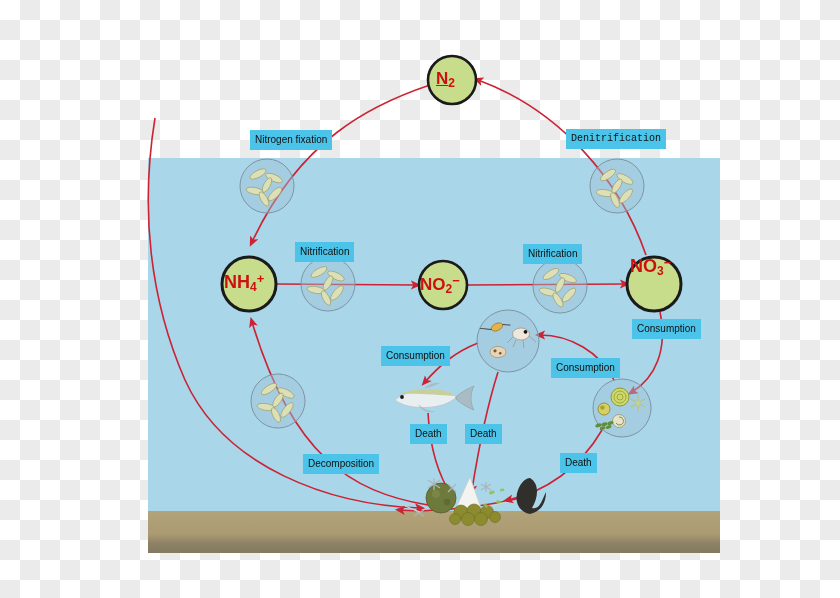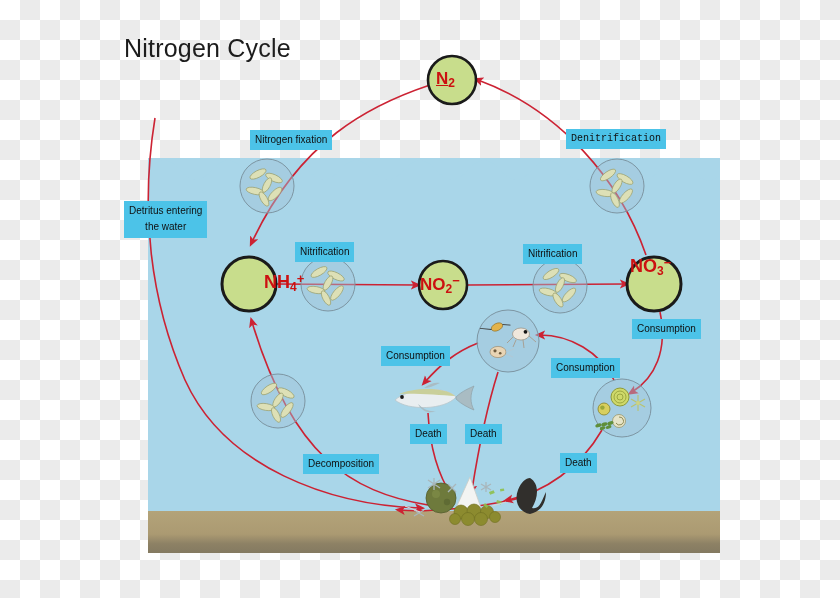--- a/index.html
+++ b/index.html
@@ -305,42 +305,39 @@
     </g>
 
     <g>
       <circle cx="452" cy="80" r="24" fill="#c8dd8c" stroke="#1a1a1a" stroke-width="2.6"></circle>
       <circle cx="249" cy="284" r="27" fill="#c8dd8c" stroke="#1a1a1a" stroke-width="3"></circle>
       <circle cx="443" cy="285" r="24" fill="#c8dd8c" stroke="#1a1a1a" stroke-width="2.6"></circle>
       <circle cx="654" cy="284" r="27" fill="#c8dd8c" stroke="#1a1a1a" stroke-width="3"></circle>
     </g>
   </svg>
 
-  <div class="title">Nitrogen Cycle</div>
 
   <div class="node-label" style="left:436px; top:69px; font-size:17px;text-decoration:underline;">
     <span>N</span><sub>2</sub>
   </div>
 
-  <div class="node-label" style="left:236px; top:271px; font-size:18px;padding-left:28px;">
+  <div class="node-label" style="left:224px; top:271px; font-size:18px;">
     <span>NH</span><sub>4</sub><sup>+</sup>
   </div>
 
   <div class="node-label" style="left:420px; top:273px; font-size:17px;">
     <span>NO</span><sub>2</sub><sup>−</sup>
   </div>
 
   <div class="node-label" style="left:630px; top:255px; font-size:18px;">
     <span>NO</span><sub>3</sub><sup>−</sup>
   </div>
 
   <div class="tag" style="left:250px; top:130px;">Nitrogen fixation</div>
   <div class="tag" style="left:566px; top:129px;font-family:Liberation Mono, monospace;">Denitrification</div>
-  <div class="tag two" style="left:124px; top:201px;">Detritus entering
-the water</div>
   <div class="tag" style="left:295px; top:242px;">Nitrification</div>
   <div class="tag" style="left:523px; top:244px;">Nitrification</div>
   <div class="tag" style="left:632px; top:319px;">Consumption</div>
   <div class="tag" style="left:381px; top:346px;">Consumption</div>
   <div class="tag" style="left:551px; top:358px;">Consumption</div>
   <div class="tag" style="left:410px; top:424px;">Death</div>
   <div class="tag" style="left:465px; top:424px;">Death</div>
   <div class="tag" style="left:560px; top:453px;">Death</div>
   <div class="tag" style="left:303px; top:454px;">Decomposition</div>
 

